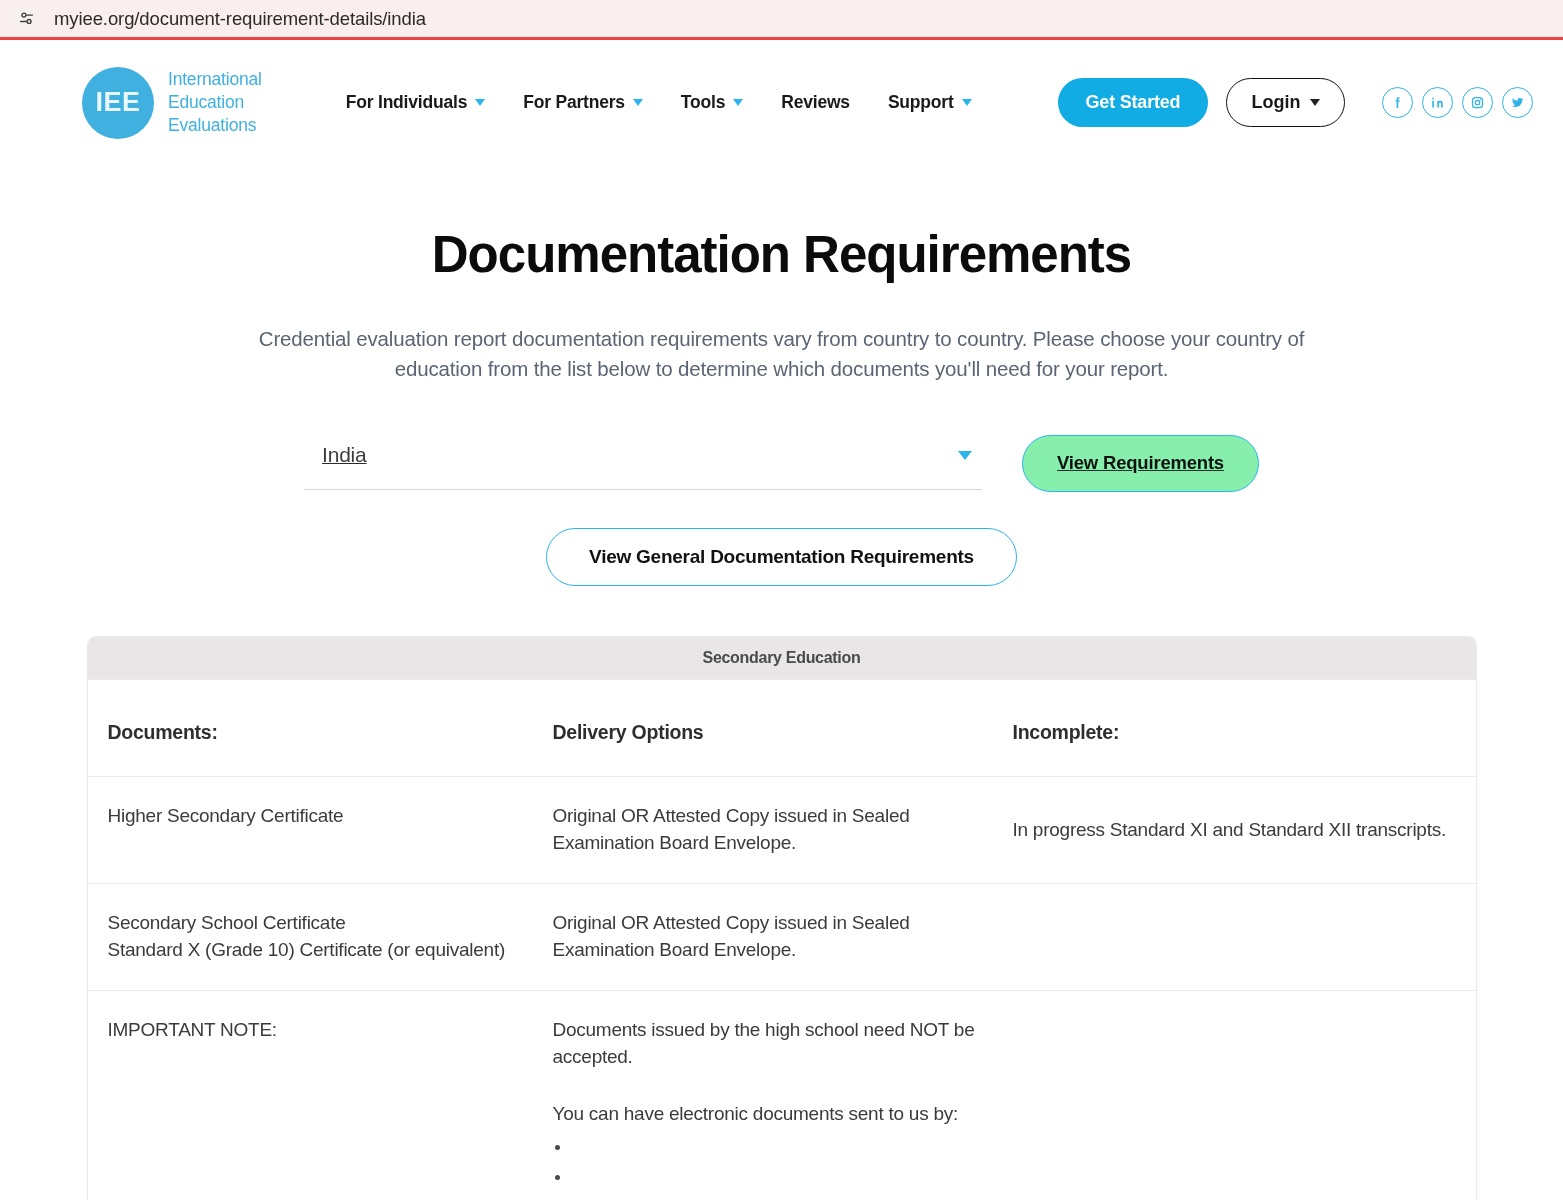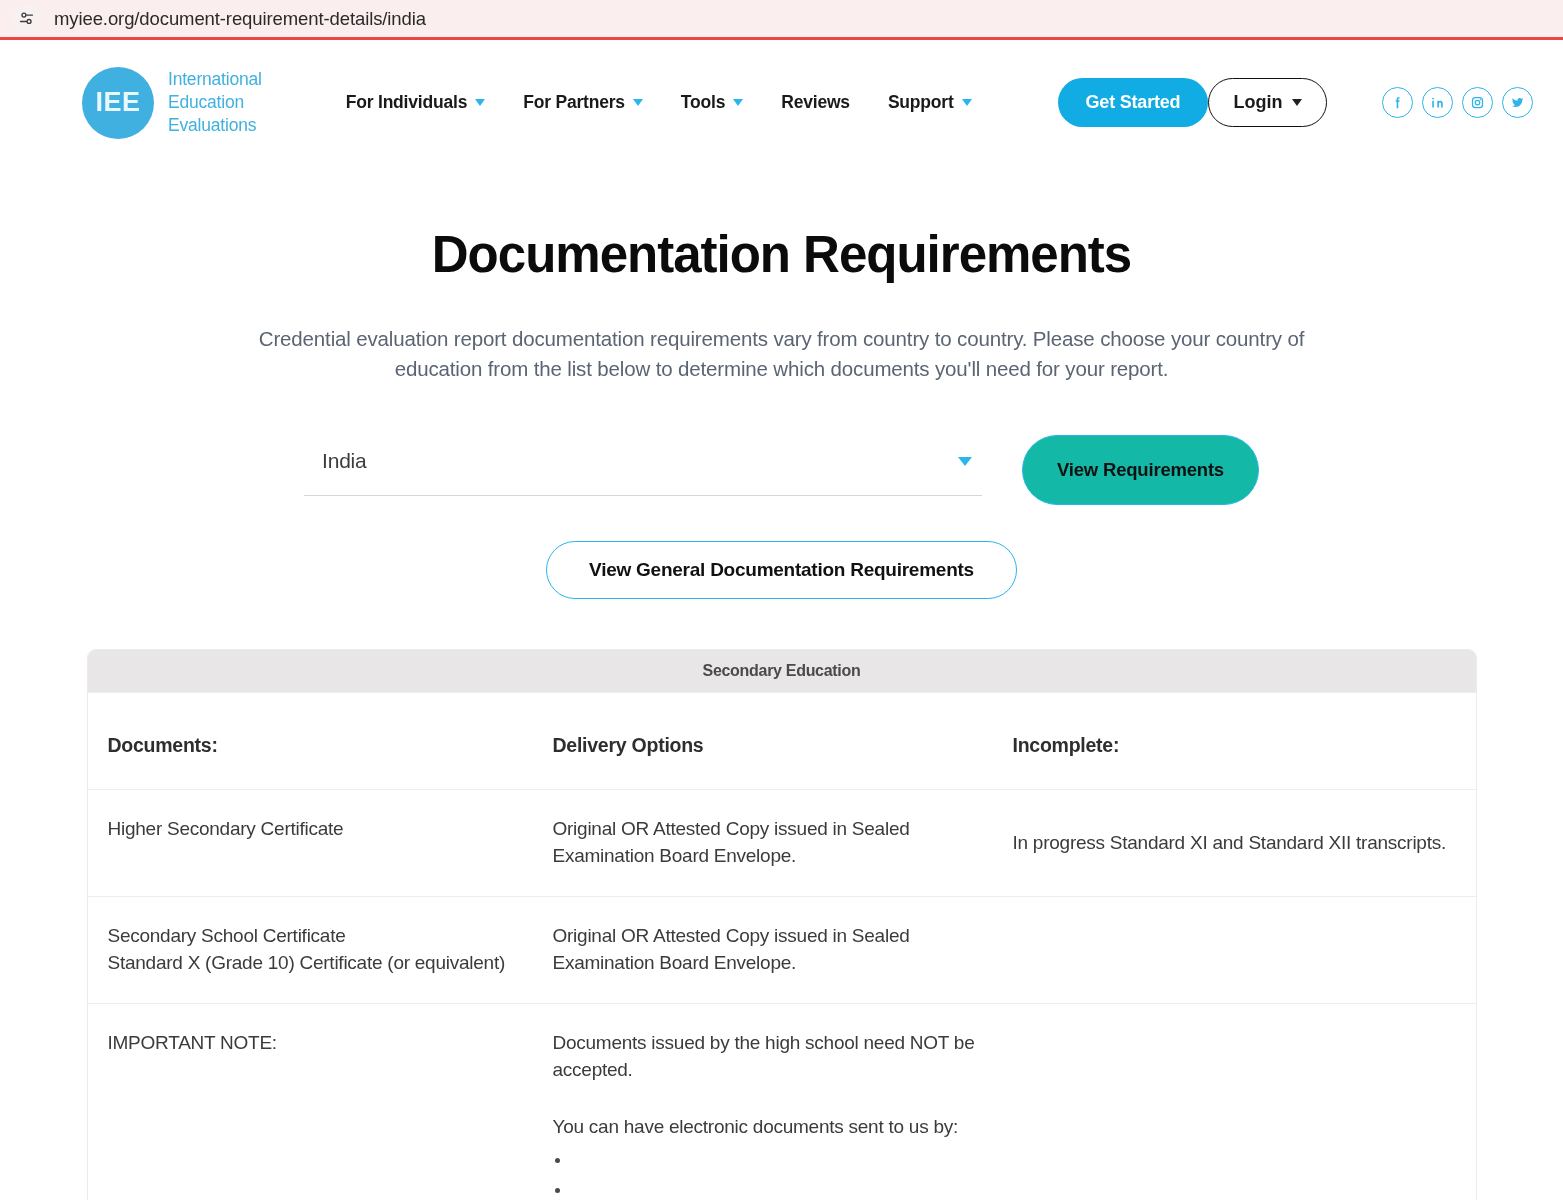--- a/index.html
+++ b/index.html
@@ -86,21 +86,21 @@
   .caret {
     width: 0; height: 0;
     border-left: 5.5px solid transparent;
     border-right: 5.5px solid transparent;
     border-top: 7px solid #2ab6ec;
     display: inline-block;
   }
   .caret-dark { border-top-color: #222; }
 
   .header-actions {
-    display: flex; align-items: center; 
+    display: flex; align-items: center; gap: 18px;
     margin-left: 86px;
   }
   .btn-primary {
     background: #11ace4;
     color: #ffffff;
     border: none;
     border-radius: 999px;
     padding: 0 28px;
     height: 49px;
     font-size: 18px;
@@ -154,20 +154,21 @@
     letter-spacing: -0.15px;
   }
 
   
   .selector-row {
     margin-top: 50px;
     display: flex;
     align-items: center;
     justify-content: center;
     gap: 40px;
+    text-decoration: underline;
   }
   .country-select {
     position: relative;
     width: 678px;
     border-bottom: 1.5px solid #d6d6d6;
     padding: 6px 0 22px 18px;
     cursor: pointer;
   }
   .country-select .value {
     font-size: 21px;
@@ -177,24 +178,24 @@
   .select-caret {
     position: absolute;
     right: 10px;
     top: 14px;
     width: 0; height: 0;
     border-left: 7px solid transparent;
     border-right: 7px solid transparent;
     border-top: 9px solid #2ab6ec;
   }
   .btn-outline-cyan {
-    background: #14b8a6;
+    background: #86efac;
     border: 1.7px solid #2ab6ec;
     border-radius: 999px;
-    height: 70px;
+    height: 57px;
     padding: 0 34px;
     font-size: 18.5px;
     font-weight: 700;
     color: #111;
     letter-spacing: -0.2px;
     cursor: pointer;
     font-family: inherit;
     white-space: nowrap;
   }
 

